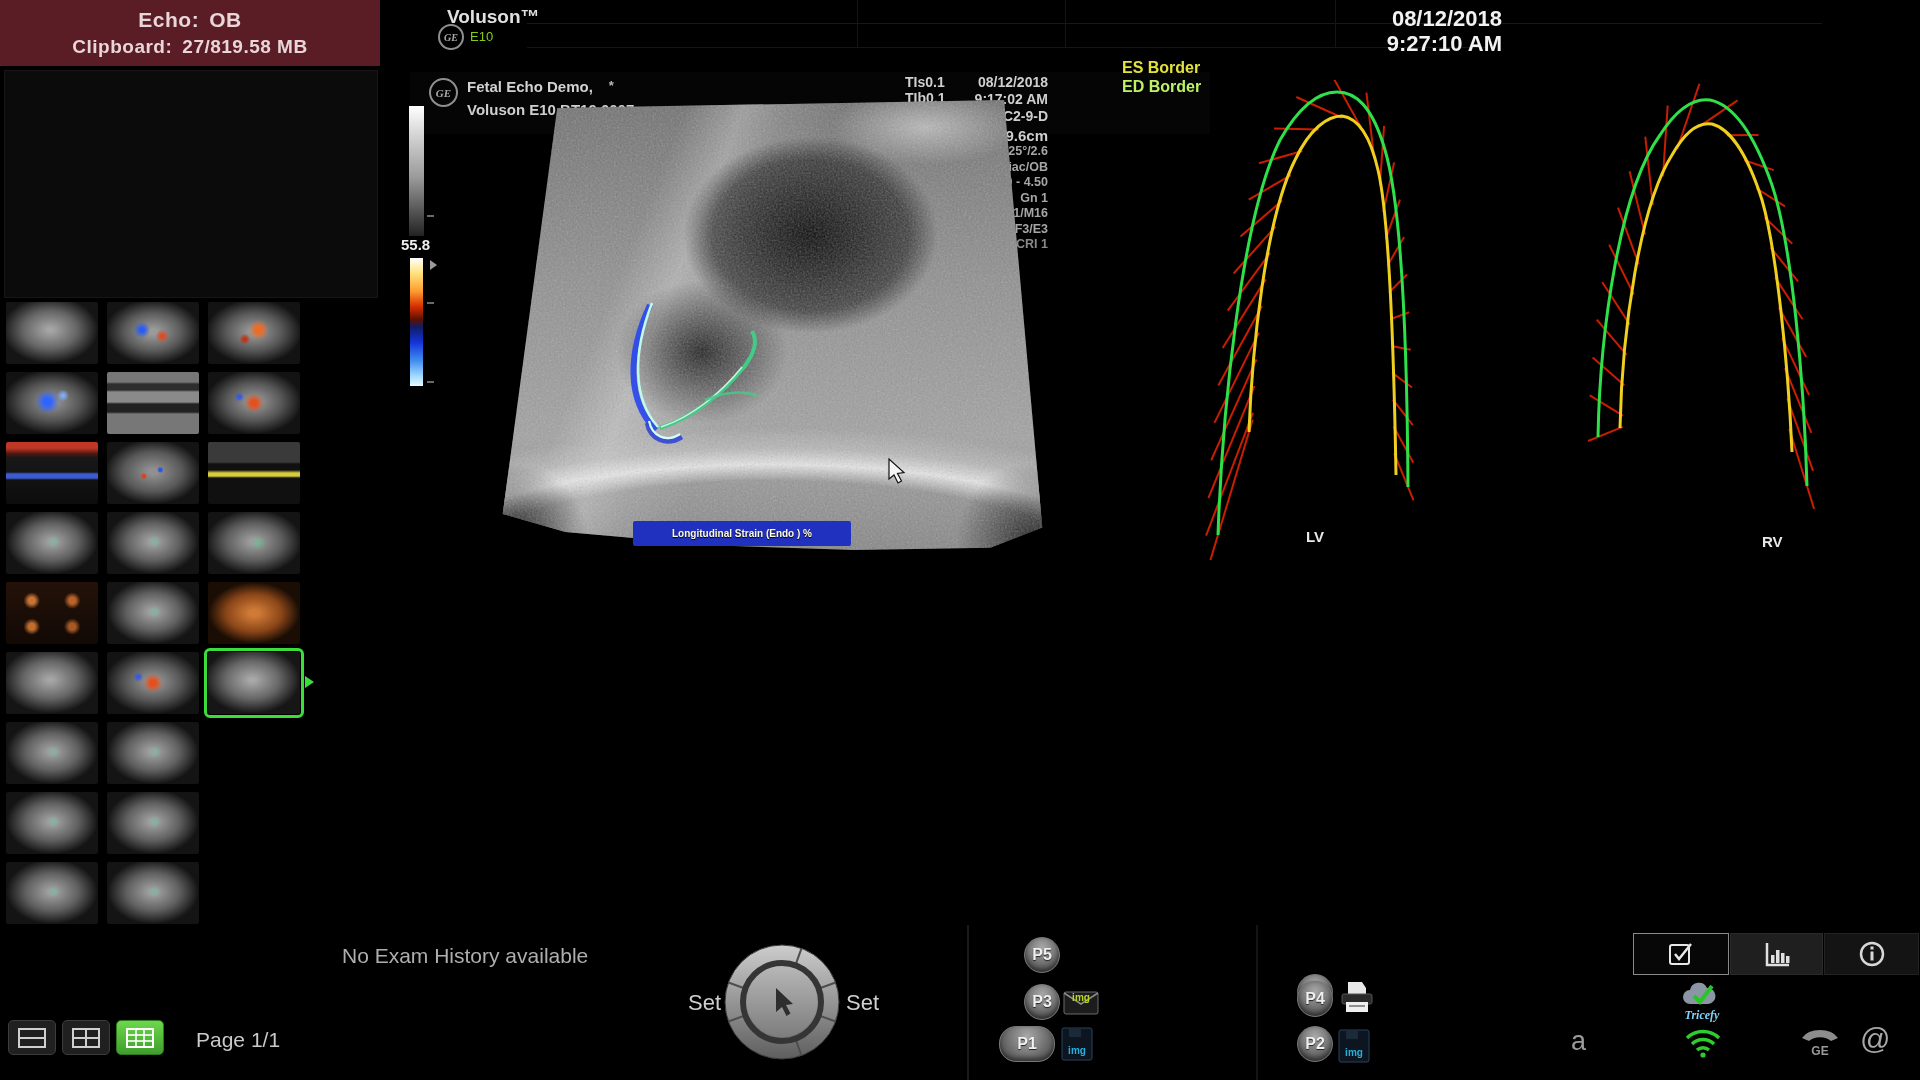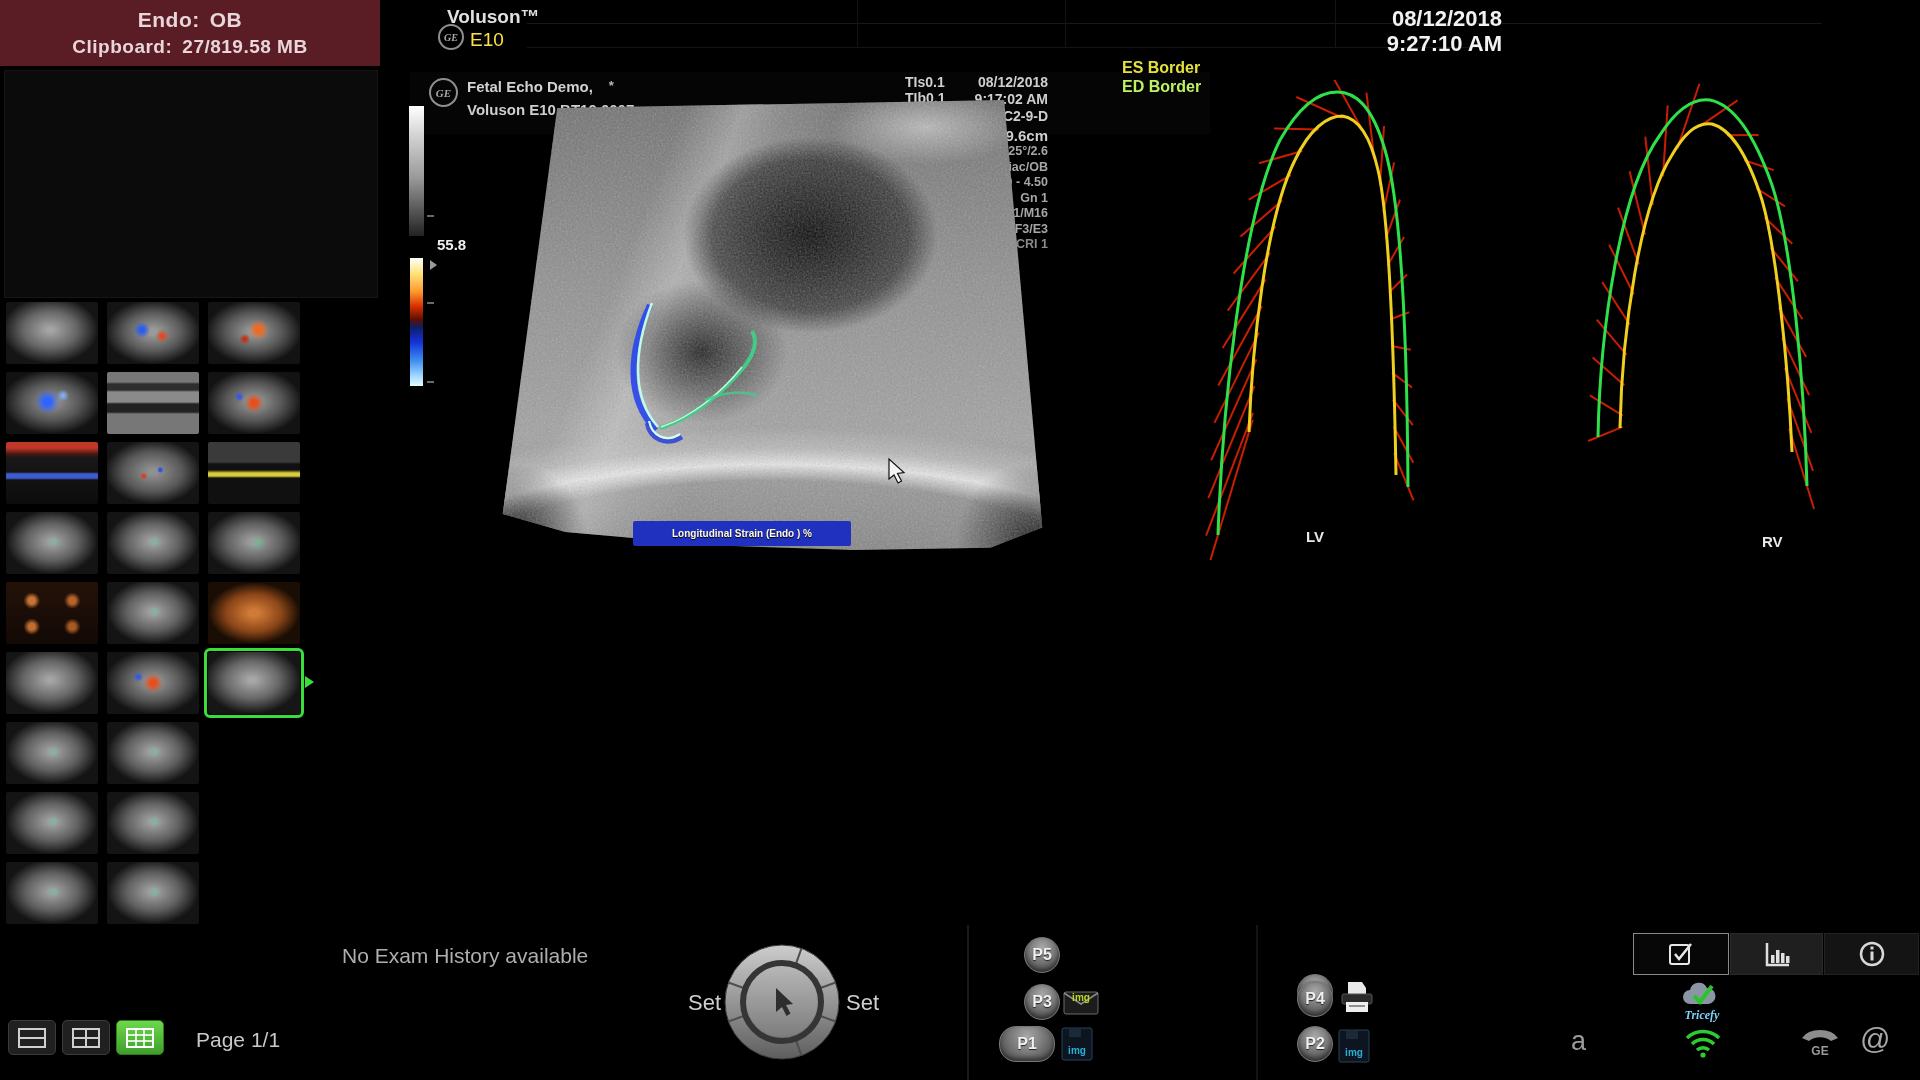--- a/index.html
+++ b/index.html
@@ -76,41 +76,41 @@
   #page-label{left:196px;top:1028px;font-size:21px;color:#c9c9c9;}
 
   
   #menu-line-1{left:527px;top:23px;width:1295px;height:1px;background:#131a1a;}
   #menu-line-2{left:527px;top:47px;width:960px;height:1px;background:#101616;}
   .menu-tick{top:0;width:1px;height:47px;background:#101616;}
   #voluson-brand{left:447px;top:6px;font-size:19px;color:#e0e0e0;font-weight:bold;}
   .ge-circle{border:2px solid #8f8f8f;border-radius:50%;color:#aaa;display:flex;align-items:center;justify-content:center;
       font-family:"Liberation Serif",serif;font-style:italic;font-weight:bold;}
   #ge-logo-top{left:438px;top:24px;width:22px;height:22px;font-size:10px;}
-  #model-top{left:470px;top:29px;font-size:19px;color:#fde047;}
+  #model-top{left:470px;top:29px;font-size:13px;color:#84cc16;}
   #datetime{left:1330px;top:6px;width:172px;text-align:right;font-weight:bold;color:#f2f2f2;
       font-size:22px;line-height:25px;}
 
   
   #us-header{left:410px;top:72px;width:800px;height:62px;background:#050505;}
   #ge-logo-us{left:429px;top:78px;width:25px;height:25px;font-size:11px;}
   #patient-line{left:467px;top:78px;font-size:15px;font-weight:bold;color:#d2d2d2;}
   #patient-star{margin-left:16px;color:#bbb;font-size:13px;vertical-align:top;}
   #device-line{left:467px;top:101px;font-size:15px;font-weight:bold;color:#cfcfcf;}
   #ti-block{left:905px;top:74px;width:82px;font-size:14px;font-weight:bold;color:#d0d0d0;line-height:16px;}
   .ti-row{display:flex;}
   #info-col{left:860px;top:74px;width:188px;text-align:right;color:#cfcfcf;font-weight:bold;
       font-size:14px;line-height:17px;}
   #info-col .param-main{font-size:15px;margin-top:2px;}
   #info-col .param{font-size:12.5px;color:#a6a6a6;font-weight:bold;line-height:15.5px;}
   #info-col .param.dim{color:#8a8a8a;}
 
   
   #graybar{left:409px;top:106px;width:15px;height:130px;background:linear-gradient(180deg,#fff,#d8d8d8 20%,#9a9a9a 55%,#4a4a4a 85%,#222);}
-  #gain-value{left:401px;top:236px;font-size:15px;font-weight:bold;color:#eee;margin-left:36px;}
+  #gain-value{left:401px;top:236px;font-size:15px;font-weight:bold;color:#eee;}
   #colorbar{left:410px;top:258px;width:13px;height:128px;background:linear-gradient(180deg,
       #ffffff 0%, #ffe37a 12%, #ff9b2e 26%, #d62e00 38%, #5e1000 48%,
       #101c66 54%, #1334d8 66%, #3f8cf0 80%, #9fd8ff 92%, #e8fbff 100%);}
   .cb-tick{width:7px;height:2px;background:#6a6a6a;}
   #cb-marker{left:430px;top:260px;width:0;height:0;border-left:7px solid #9a9a9a;
       border-top:5px solid transparent;border-bottom:5px solid transparent;}
 
   
   #fan{left:500px;top:100px;width:545px;height:450px;
     clip-path:polygon(10.5% 1.8%, 92.5% 0%, 99.5% 95%, 90% 99.5%, 65% 100%, 40% 99%, 12% 96%, .5% 92%);
@@ -162,21 +162,21 @@
       font-style:italic;font-family:"Liberation Serif",serif;font-weight:bold;}
   #ambient-a{left:1571px;top:1026px;font-size:27px;color:#9a9a9a;}
   #at-sign{left:1860px;top:1022px;font-size:30px;color:#a8a8a8;}
 </style>
 </head>
 <body>
 <div id="screen">
 
   <div class="abs" id="exam-header">
     <div class="row">
-      <span class="lab">Endo:</span><span>OB</span>
+      <span class="lab">Echo:</span><span>OB</span>
     </div>
     <div class="row small">
       <span class="lab">Clipboard:</span><span>27/819.58 MB</span>
     </div>
   </div>
 
   <div class="abs" id="preview-area"></div>
   <div class="abs" id="thumbs">
       <div class="thumb-row">
         <div class="th v-gray-head"></div>

